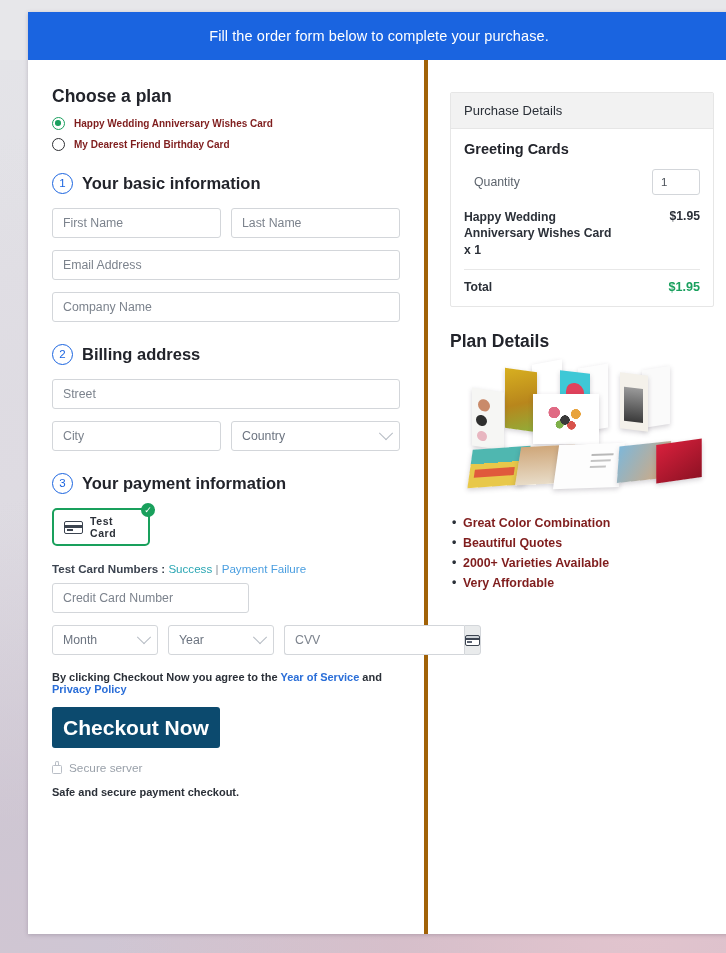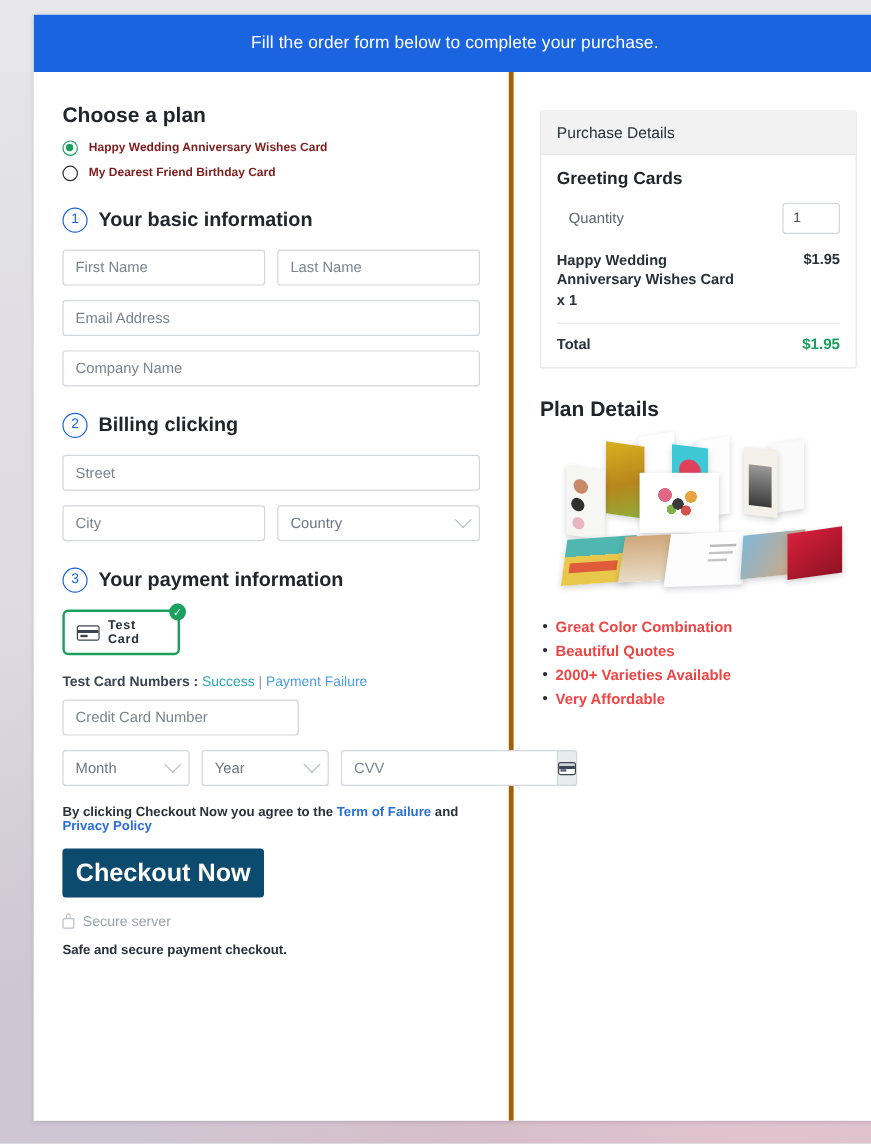--- a/index.html
+++ b/index.html
@@ -384,21 +384,21 @@
   #collage {
     position: relative;
     width: 244px;
     height: 140px;
     margin: 8px auto 14px 20px;
   }
   .gc { position: absolute; box-shadow: 0 2px 5px rgba(60,50,70,.22); }
   .feat-list { margin: 0; padding: 0; list-style: none; }
   .feat-list li {
     font-size: 12.4px;
-    color: #ef4444;
+    color: #7f1d1d;
     font-weight: bold;
     margin-bottom: 6px;
     padding-left: 13px;
     position: relative;
   }
   .feat-list li::before {
     content: "•";
     position: absolute;
     left: 2px; top: -1px;
     color: #2b3038;
@@ -444,21 +444,21 @@
       <div class="field-row">
         <input class="inp w-full" placeholder="Email Address" style="">
       </div>
       <div class="field-row">
         <input class="inp w-full" placeholder="Company Name" style="">
       </div>
 
       
       <div class="step-head">
         <span class="step-num">2</span>
-        <span class="step-label">Billing clicking</span>
+        <span class="step-label">Billing address</span>
       </div>
 
       <div class="field-row">
         <input class="inp w-full" placeholder="Street" style="">
       </div>
       <div class="field-row">
         <input class="inp w-half" placeholder="City" style="">
         <div class="inp w-half sel">
           <span>Country</span>
           <span class="chev"></span>
@@ -496,21 +496,21 @@
         </div>
         <div id="cvv-wrap">
           <input class="inp" id="cvv-input" placeholder="CVV" style="">
           <span id="cvv-icon-box">
             <span class="cc-glyph-sm"></span>
           </span>
         </div>
       </div>
 
       <div id="terms-line">
-        <span>By clicking Checkout Now you agree to the </span><a href="#">Term of Failure</a><span> and </span><a href="#">Privacy Policy</a>
+        <span>By clicking Checkout Now you agree to the </span><a href="#">Year of Service</a><span> and </span><a href="#">Privacy Policy</a>
       </div>
 
       <button id="checkout-now">Checkout Now</button>
 
       <div id="secure-row">
         <span class="lock-glyph"></span>
         <span id="secure-text">Secure server</span>
       </div>
 
       <div id="safe-text">Safe and secure payment checkout.</div>

